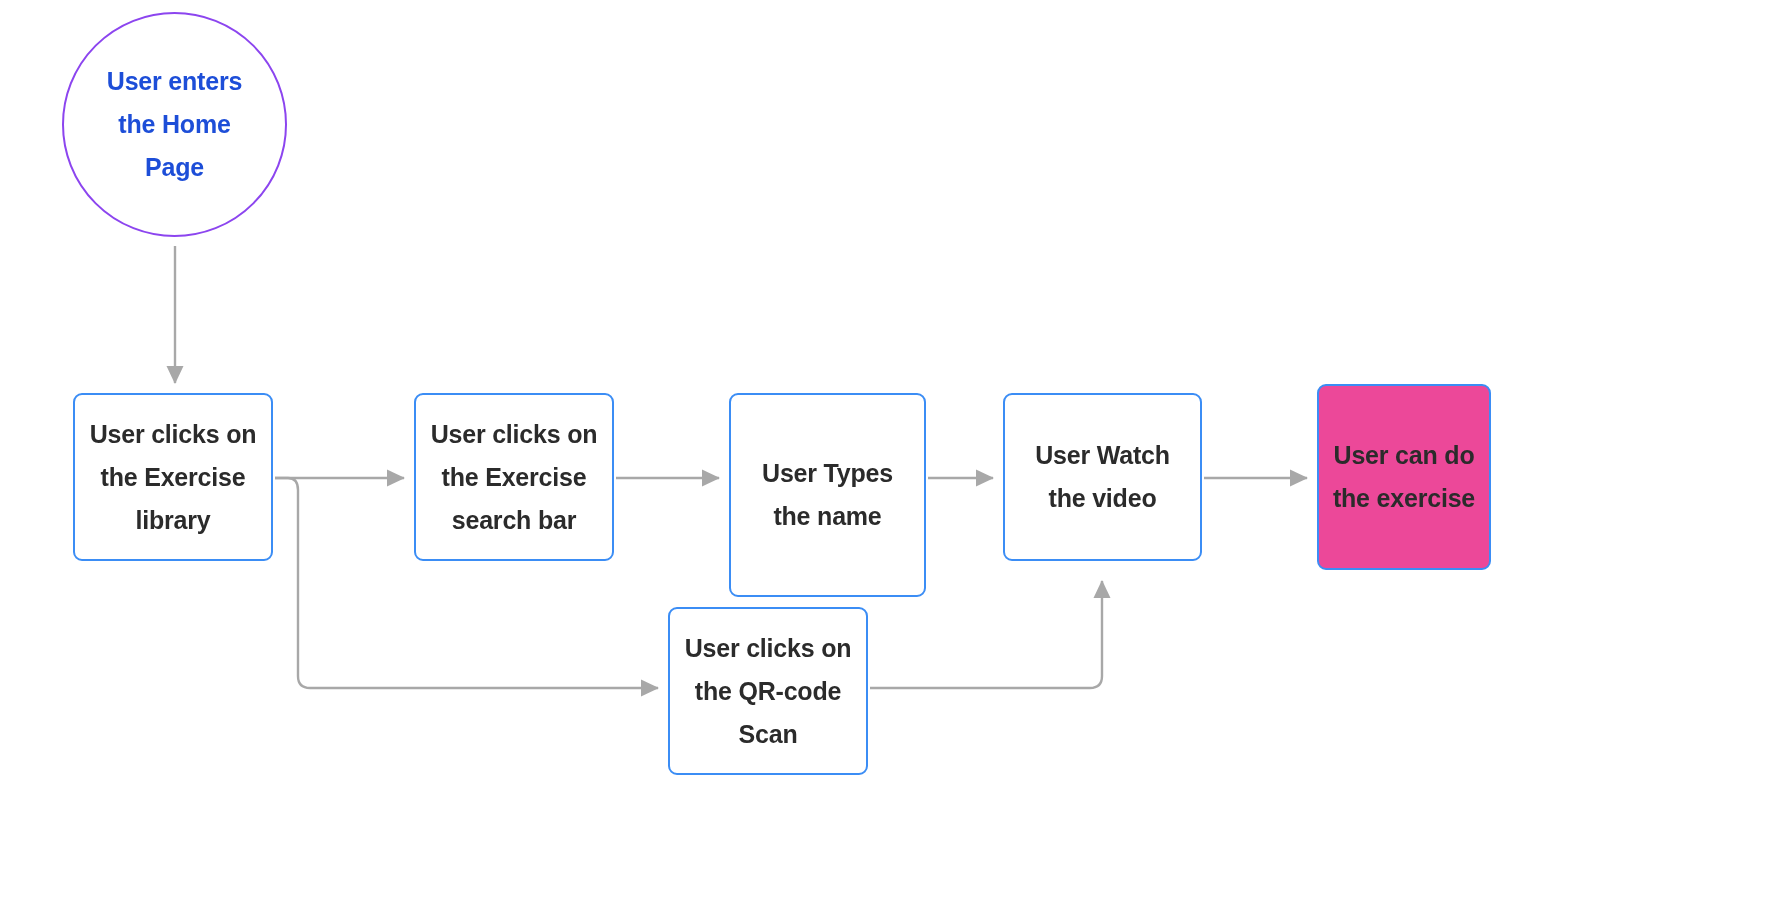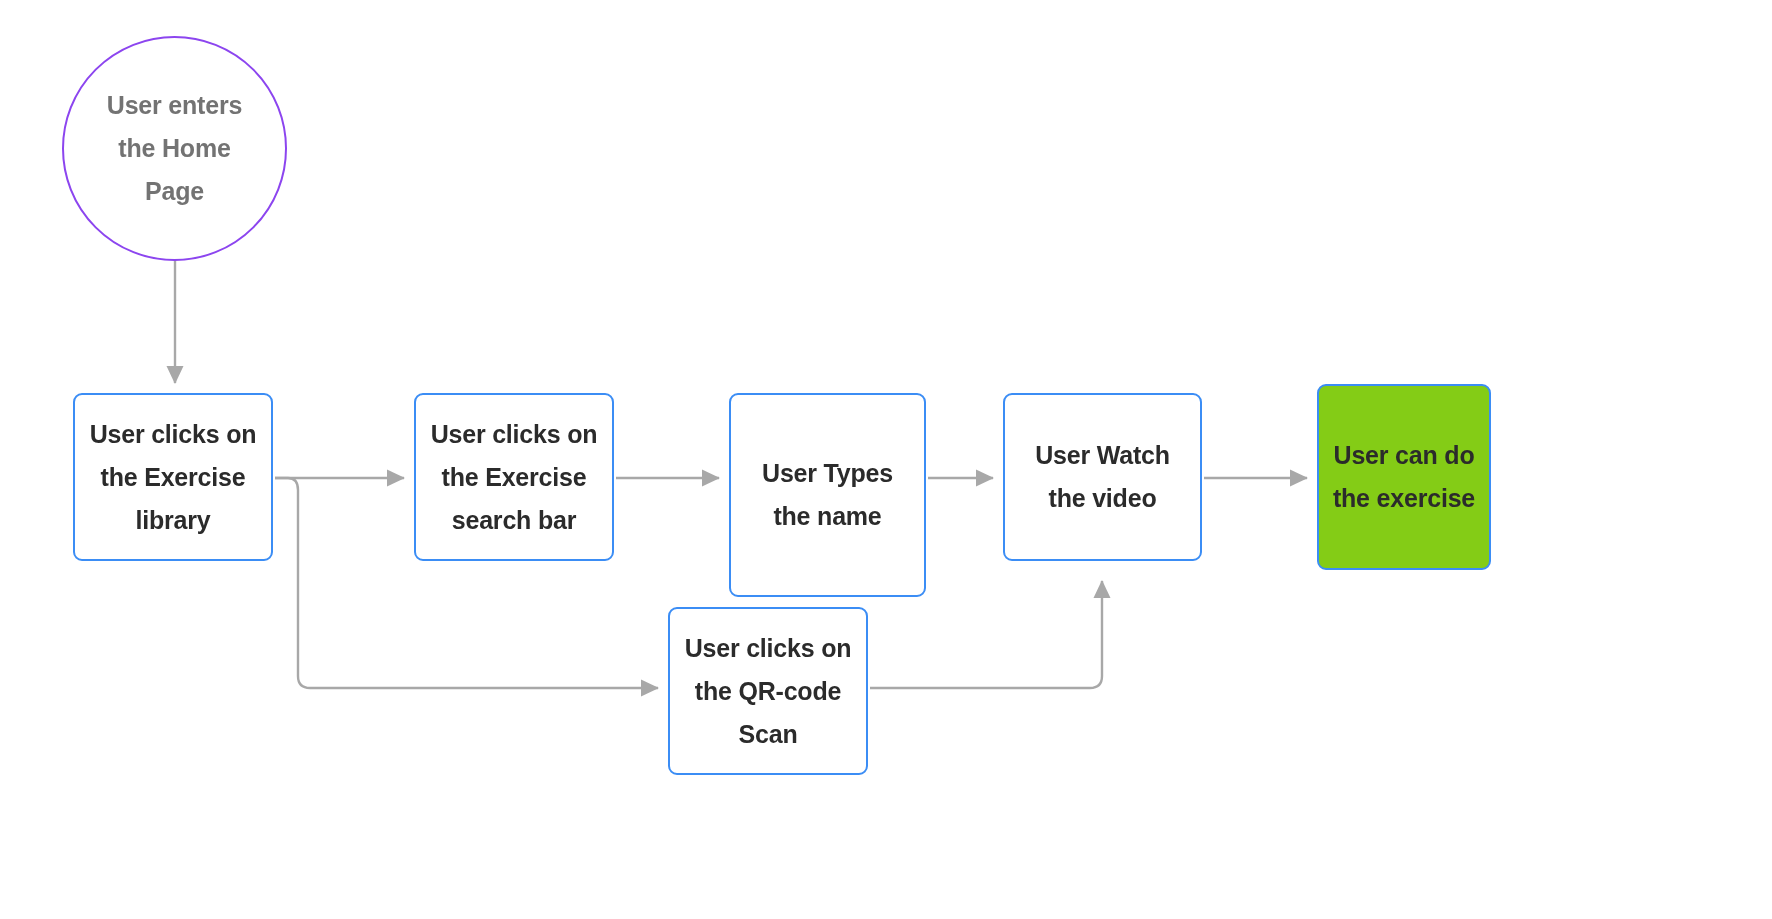--- a/index.html
+++ b/index.html
@@ -68,21 +68,21 @@
         <path d="M 275 478 L 404 478" fill="none" stroke="#a8a8a8" stroke-width="2.4" stroke-linecap="butt" marker-end="url(#arrowhead)"></path>
         <path d="M 616 478 L 719 478" fill="none" stroke="#a8a8a8" stroke-width="2.4" stroke-linecap="butt" marker-end="url(#arrowhead)"></path>
         <path d="M 928 478 L 993 478" fill="none" stroke="#a8a8a8" stroke-width="2.4" stroke-linecap="butt" marker-end="url(#arrowhead)"></path>
         <path d="M 1204 478 L 1307 478" fill="none" stroke="#a8a8a8" stroke-width="2.4" stroke-linecap="butt" marker-end="url(#arrowhead)"></path>
         <path d="M 275 478 L 288 478 Q 298 478 298 490 L 298 676 Q 298 688 310 688 L 658 688" fill="none" stroke="#a8a8a8" stroke-width="2.4" stroke-linecap="butt" marker-end="url(#arrowhead)"></path>
         <path d="M 870 688 L 1090 688 Q 1102 688 1102 676 L 1102 581" fill="none" stroke="#a8a8a8" stroke-width="2.4" stroke-linecap="butt" marker-end="url(#arrowhead)"></path>
       </g>
   </svg>
 
   <div id="nodes-group">
-      <div class="node node-circle" style="left: 62px; top: 36px; width: 225px; height: 225px; font-size: 25px; line-height: 43px; border-color: rgb(140, 69, 239); color: #737373; background: rgb(255, 255, 255);">
+      <div class="node node-circle" style="left: 62px; top: 12px; width: 225px; height: 225px; font-size: 25px; line-height: 43px; border-color: rgb(140, 69, 239); color: #1d4ed8; background: rgb(255, 255, 255);">
         <span class="node-label">User enters
 the Home
 Page</span>
       </div>
       <div class="node node-rect" style="left: 73px; top: 393px; width: 200px; height: 168px; font-size: 25px; line-height: 43px; border-color: rgb(59, 141, 245); color: rgb(43, 43, 43); background: rgb(255, 255, 255);">
         <span class="node-label">User clicks on
 the Exercise
 library</span>
       </div>
       <div class="node node-rect" style="left: 414px; top: 393px; width: 200px; height: 168px; font-size: 25px; line-height: 43px; border-color: rgb(59, 141, 245); color: rgb(43, 43, 43); background: rgb(255, 255, 255);">
@@ -91,21 +91,21 @@
 search bar</span>
       </div>
       <div class="node node-rect" style="left: 729px; top: 393px; width: 197px; height: 204px; font-size: 25px; line-height: 43px; border-color: rgb(59, 141, 245); color: rgb(43, 43, 43); background: rgb(255, 255, 255);">
         <span class="node-label">User Types
 the name</span>
       </div>
       <div class="node node-rect" style="left: 1003px; top: 393px; width: 199px; height: 168px; font-size: 25px; line-height: 43px; border-color: rgb(59, 141, 245); color: rgb(43, 43, 43); background: rgb(255, 255, 255);">
         <span class="node-label">User Watch
 the video</span>
       </div>
-      <div class="node node-rect" style="left: 1317px; top: 384px; width: 174px; height: 186px; font-size: 25px; line-height: 43px; border-color: rgb(59, 141, 245); color: rgb(43, 43, 43); background: #84cc16;">
+      <div class="node node-rect" style="left: 1317px; top: 384px; width: 174px; height: 186px; font-size: 25px; line-height: 43px; border-color: rgb(59, 141, 245); color: rgb(43, 43, 43); background: #ec4899;">
         <span class="node-label">User can do
 the exercise</span>
       </div>
       <div class="node node-rect" style="left: 668px; top: 607px; width: 200px; height: 168px; font-size: 25px; line-height: 43px; border-color: rgb(59, 141, 245); color: rgb(43, 43, 43); background: rgb(255, 255, 255);">
         <span class="node-label">User clicks on
 the QR-code
 Scan</span>
       </div>
     </div>
 

